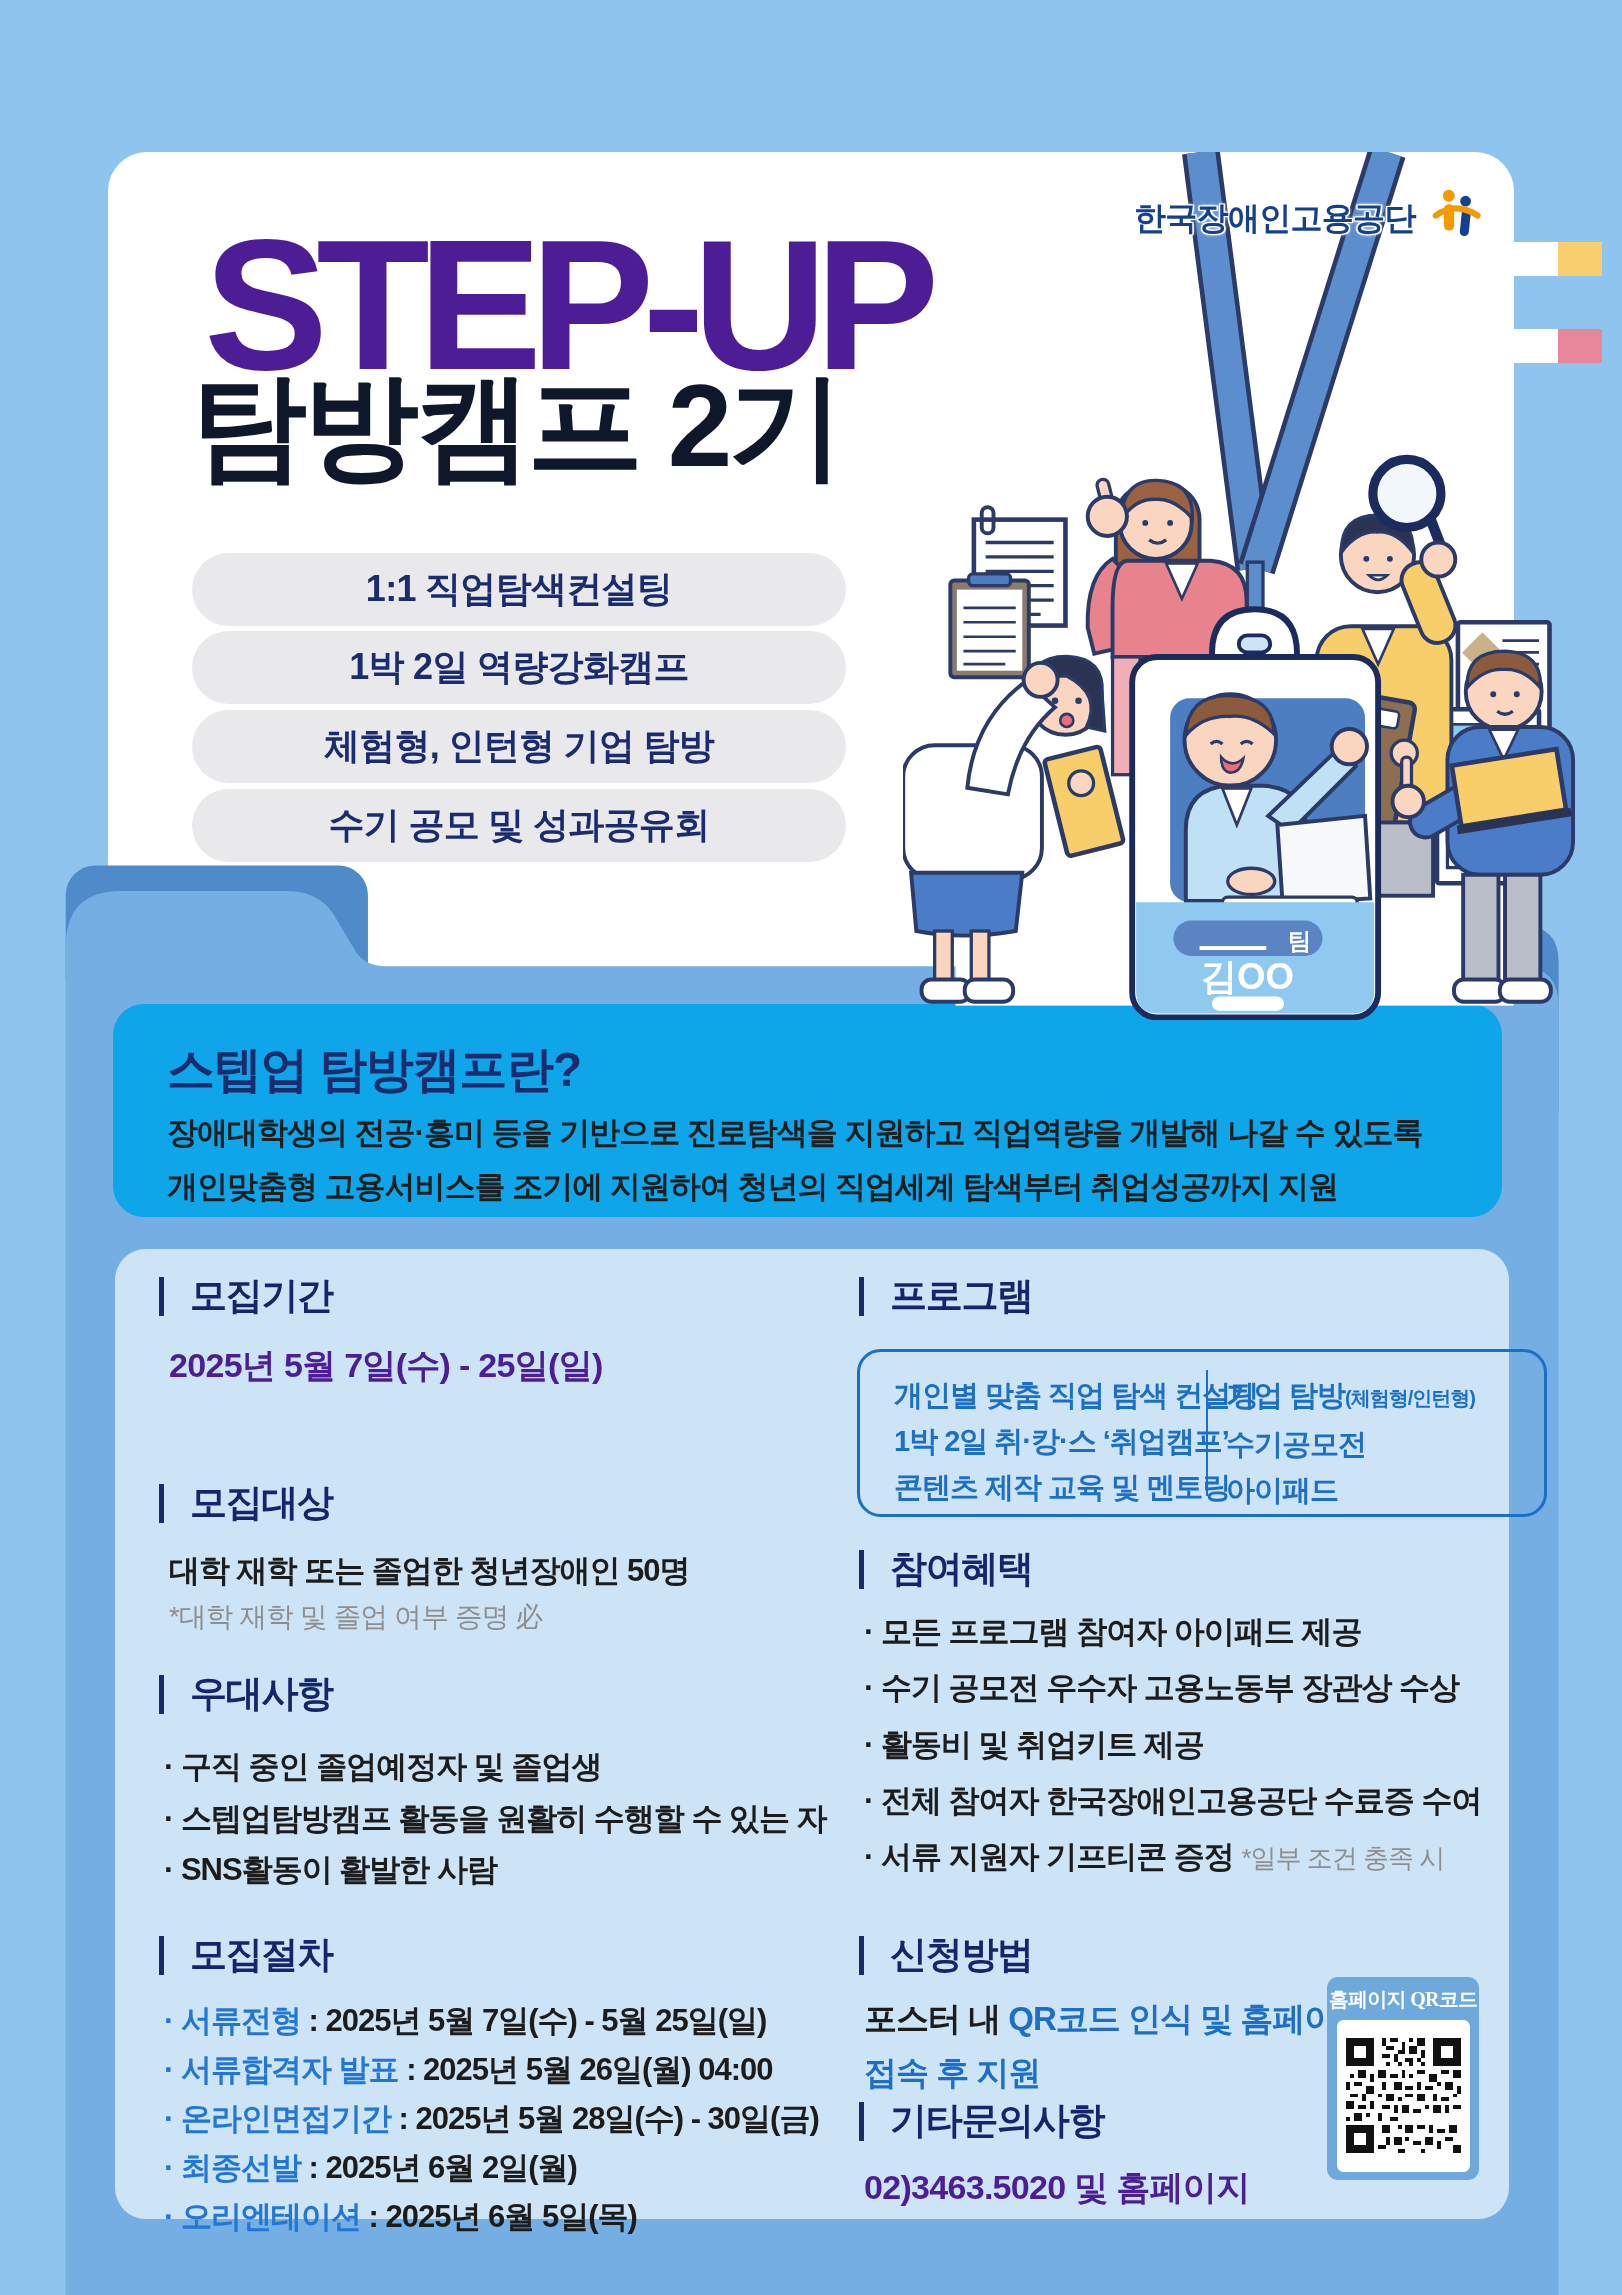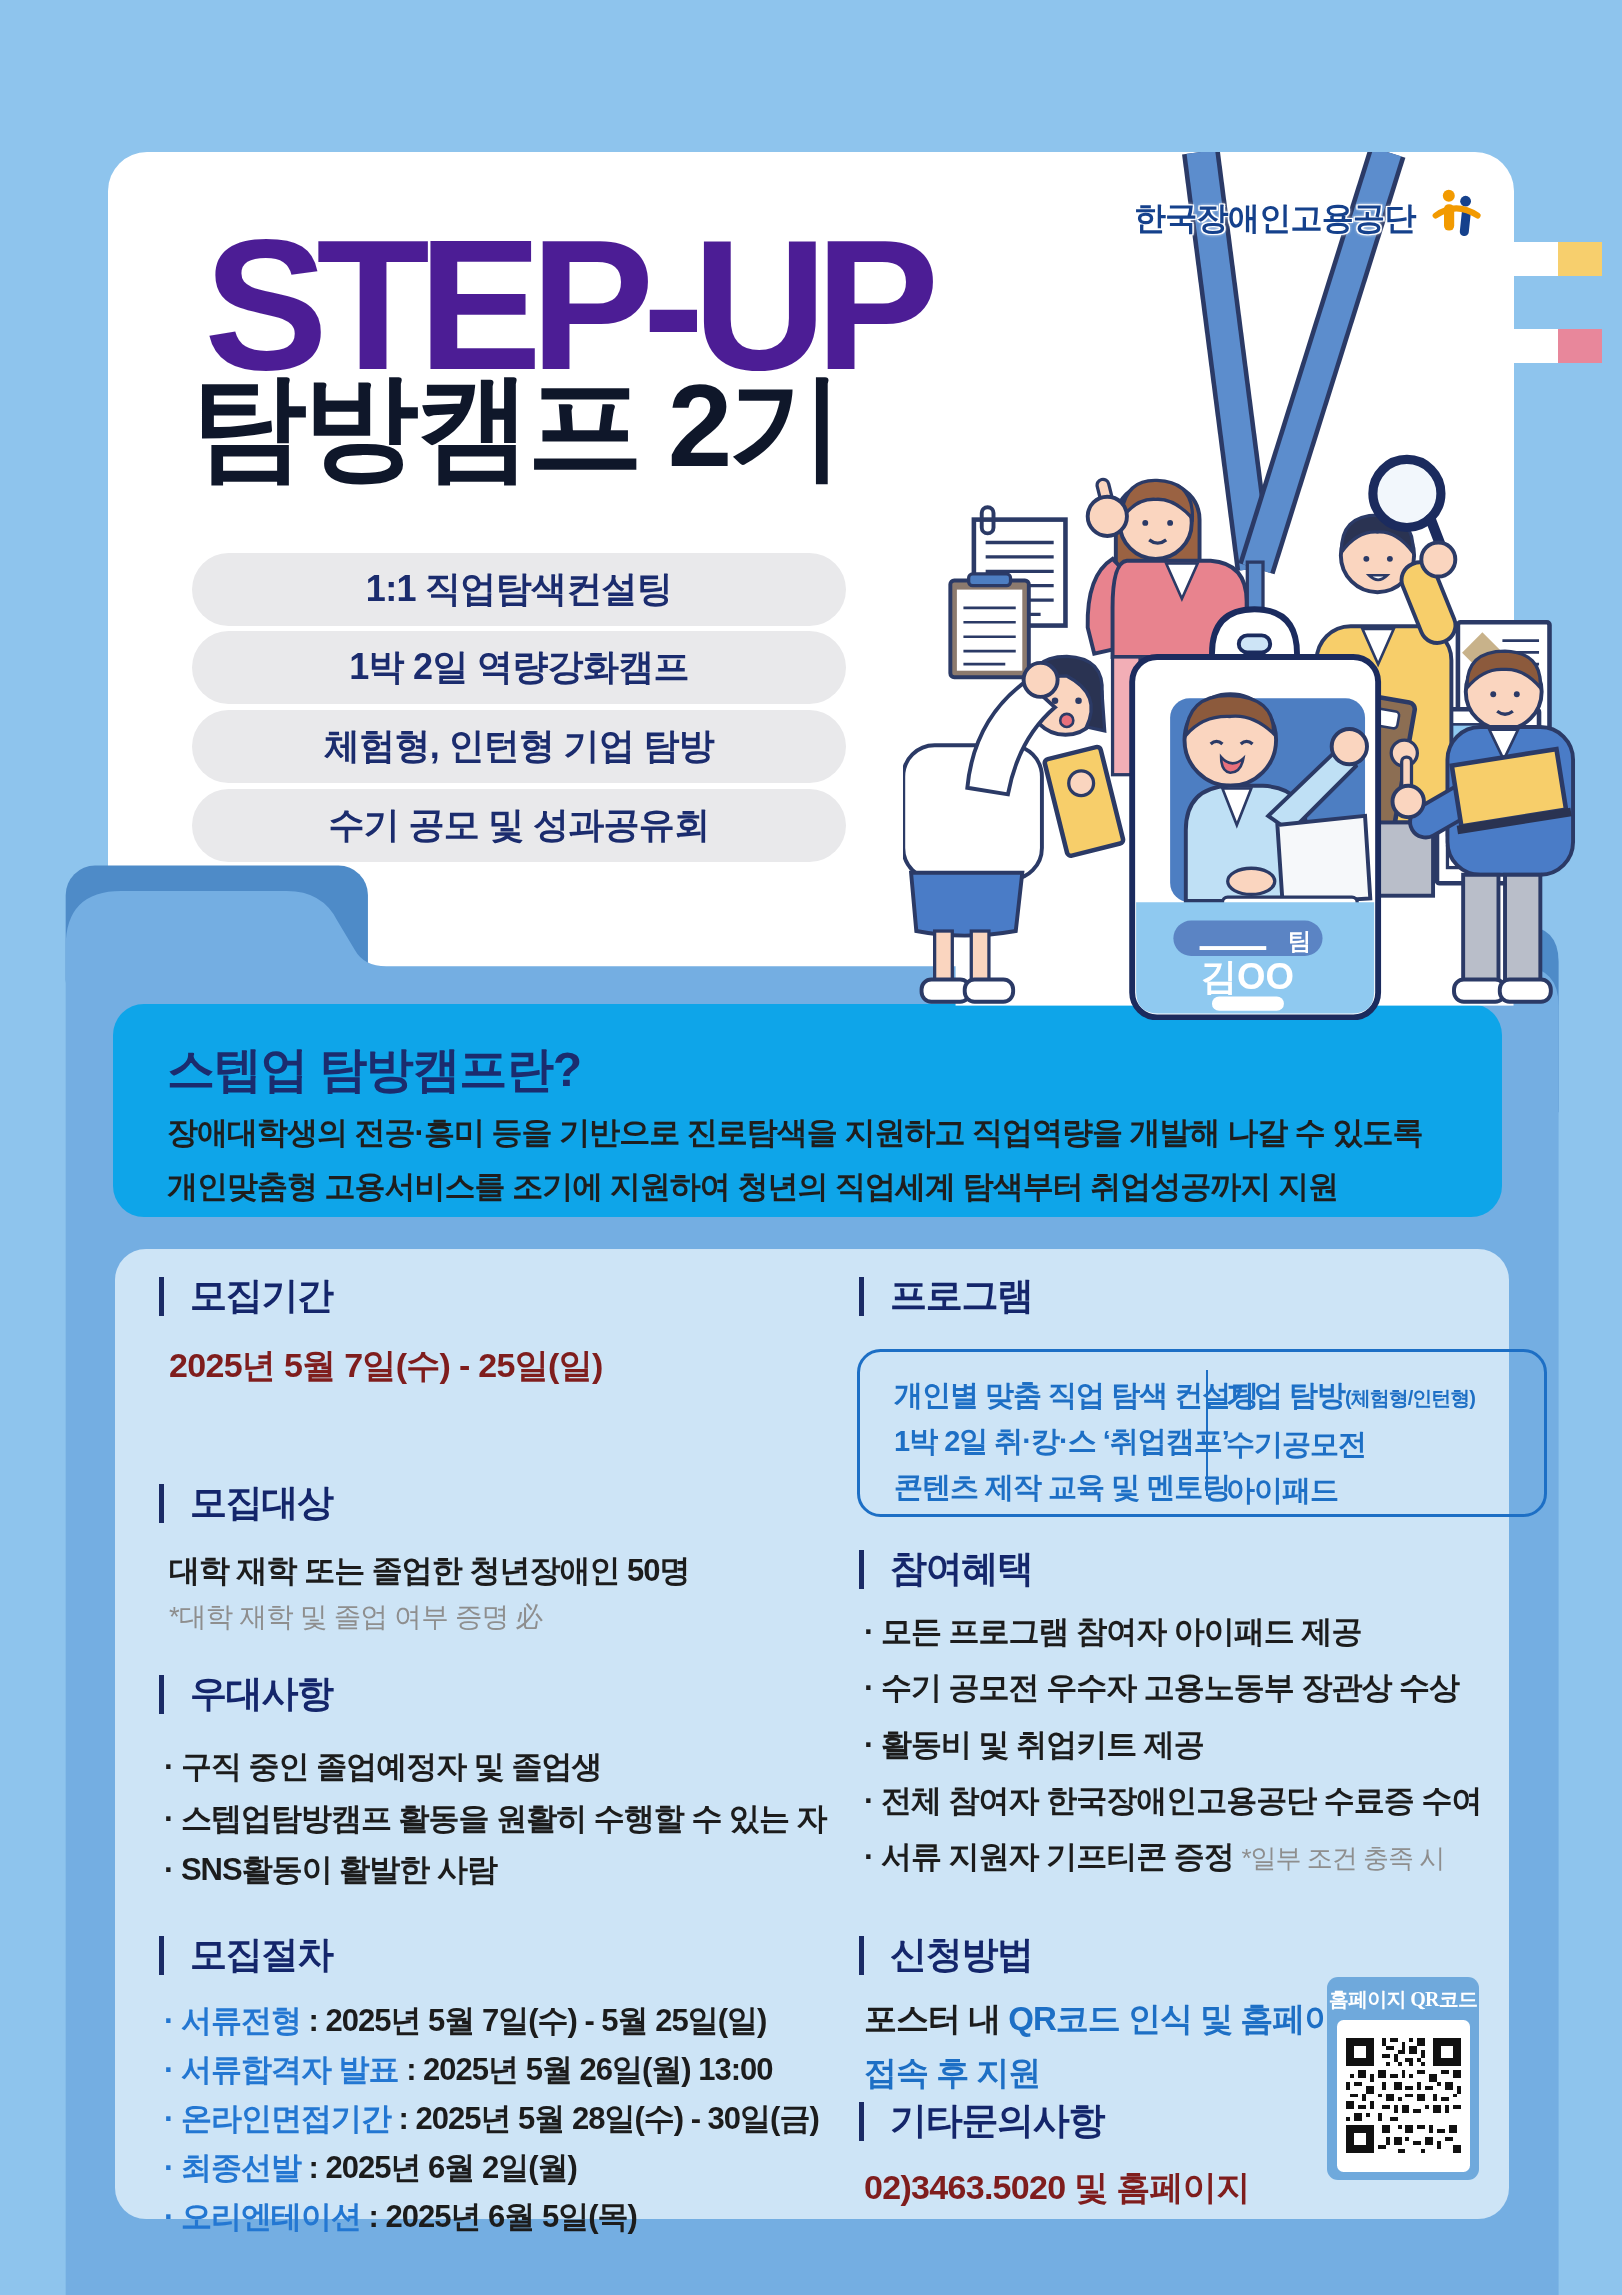--- a/index.html
+++ b/index.html
@@ -34,21 +34,21 @@
   .about-panel{left:113px;top:1004px;width:1389px;height:213px;background:#0ea5e9;border-radius:31px;z-index:4;padding:0;box-sizing:border-box;}
   .about-heading{margin:34px 0 0 54px;font-size:48px;font-weight:800;color:#1B2C6E;letter-spacing:-1.3px;}
   .about-line{margin:9.2px 0 0 54px;font-size:31px;font-weight:600;color:#1E1E1E;letter-spacing:-1px;line-height:1.45;}
   .about-line:first-of-type{margin-top:22px;}
 
   
   .illus{left:903px;top:152px;width:720px;height:868px;z-index:7;}
 
   
   .sec-h{z-index:6;display:flex;align-items:center;font-size:37px;font-weight:800;color:#14266B;letter-spacing:-1.3px;border-left:5.2px solid #1B2B66;padding-left:26px;line-height:1.05;}
-  .body-lg{z-index:6;font-size:34px;font-weight:600;color:#7f1d1d;letter-spacing:-0.7px;}
+  .body-lg{z-index:6;font-size:34px;font-weight:600;color:#4c1d95;letter-spacing:-0.7px;}
   .body-md{z-index:6;font-size:31px;font-weight:600;color:#1C1C1C;letter-spacing:-1px;}
   .note{z-index:6;font-size:27.5px;font-weight:500;color:#8E8E8E;letter-spacing:-0.7px;}
   .proc-label{color:#2377D2;font-weight:700;}
   .proc-value{color:#1C1C1C;font-weight:600;}
   .benefit{z-index:6;font-size:31px;font-weight:600;color:#1C1C1C;letter-spacing:-1px;white-space:nowrap;}
   .benefit .bnote{font-size:26px;color:#8E8E8E;font-weight:500;}
 
   .program-box{left:857px;top:1349px;width:690px;height:168px;border:3.3px solid #1D6FC5;border-radius:23.6px;z-index:6;box-sizing:border-box;}
   .program-col{position:absolute;font-size:29px;font-weight:700;color:#1D6FC5;letter-spacing:-1px;line-height:46px;white-space:nowrap;}
   .program-divider{position:absolute;left:346px;top:18.3px;width:2px;height:126px;background:#1D6FC5;}
@@ -288,21 +288,21 @@
   <div class="abs sec-h" style="left:159px;top:1675px;">우대사항</div>
   <div class="abs body-md" style="left:164px;top:1746px;">· 구직 중인 졸업예정자 및 졸업생</div>
   <div class="abs body-md" style="left:164px;top:1798px;">· 스텝업탐방캠프 활동을 원활히 수행할 수 있는 자</div>
   <div class="abs body-md" style="left:164px;top:1849px;">· SNS활동이 활발한 사람</div>
 
   <div class="abs sec-h" style="left:159px;top:1936px;">모집절차</div>
   <div class="abs body-md" style="left:164px;top:2000px;">
     <span class="proc-label">· 서류전형</span><span class="proc-value"> : 2025년 5월 7일(수) - 5월 25일(일)</span>
   </div>
   <div class="abs body-md" style="left:164px;top:2049px;">
-    <span class="proc-label">· 서류합격자 발표</span><span class="proc-value"> : 2025년 5월 26일(월) 13:00</span>
+    <span class="proc-label">· 서류합격자 발표</span><span class="proc-value"> : 2025년 5월 26일(월) 04:00</span>
   </div>
   <div class="abs body-md" style="left:164px;top:2098px;">
     <span class="proc-label">· 온라인면접기간</span><span class="proc-value"> : 2025년 5월 28일(수) - 30일(금)</span>
   </div>
   <div class="abs body-md" style="left:164px;top:2147px;">
     <span class="proc-label">· 최종선발</span><span class="proc-value"> : 2025년 6월 2일(월)</span>
   </div>
   <div class="abs body-md" style="left:164px;top:2196px;">
     <span class="proc-label">· 오리엔테이션</span><span class="proc-value"> : 2025년 6월 5일(목)</span>
   </div>

